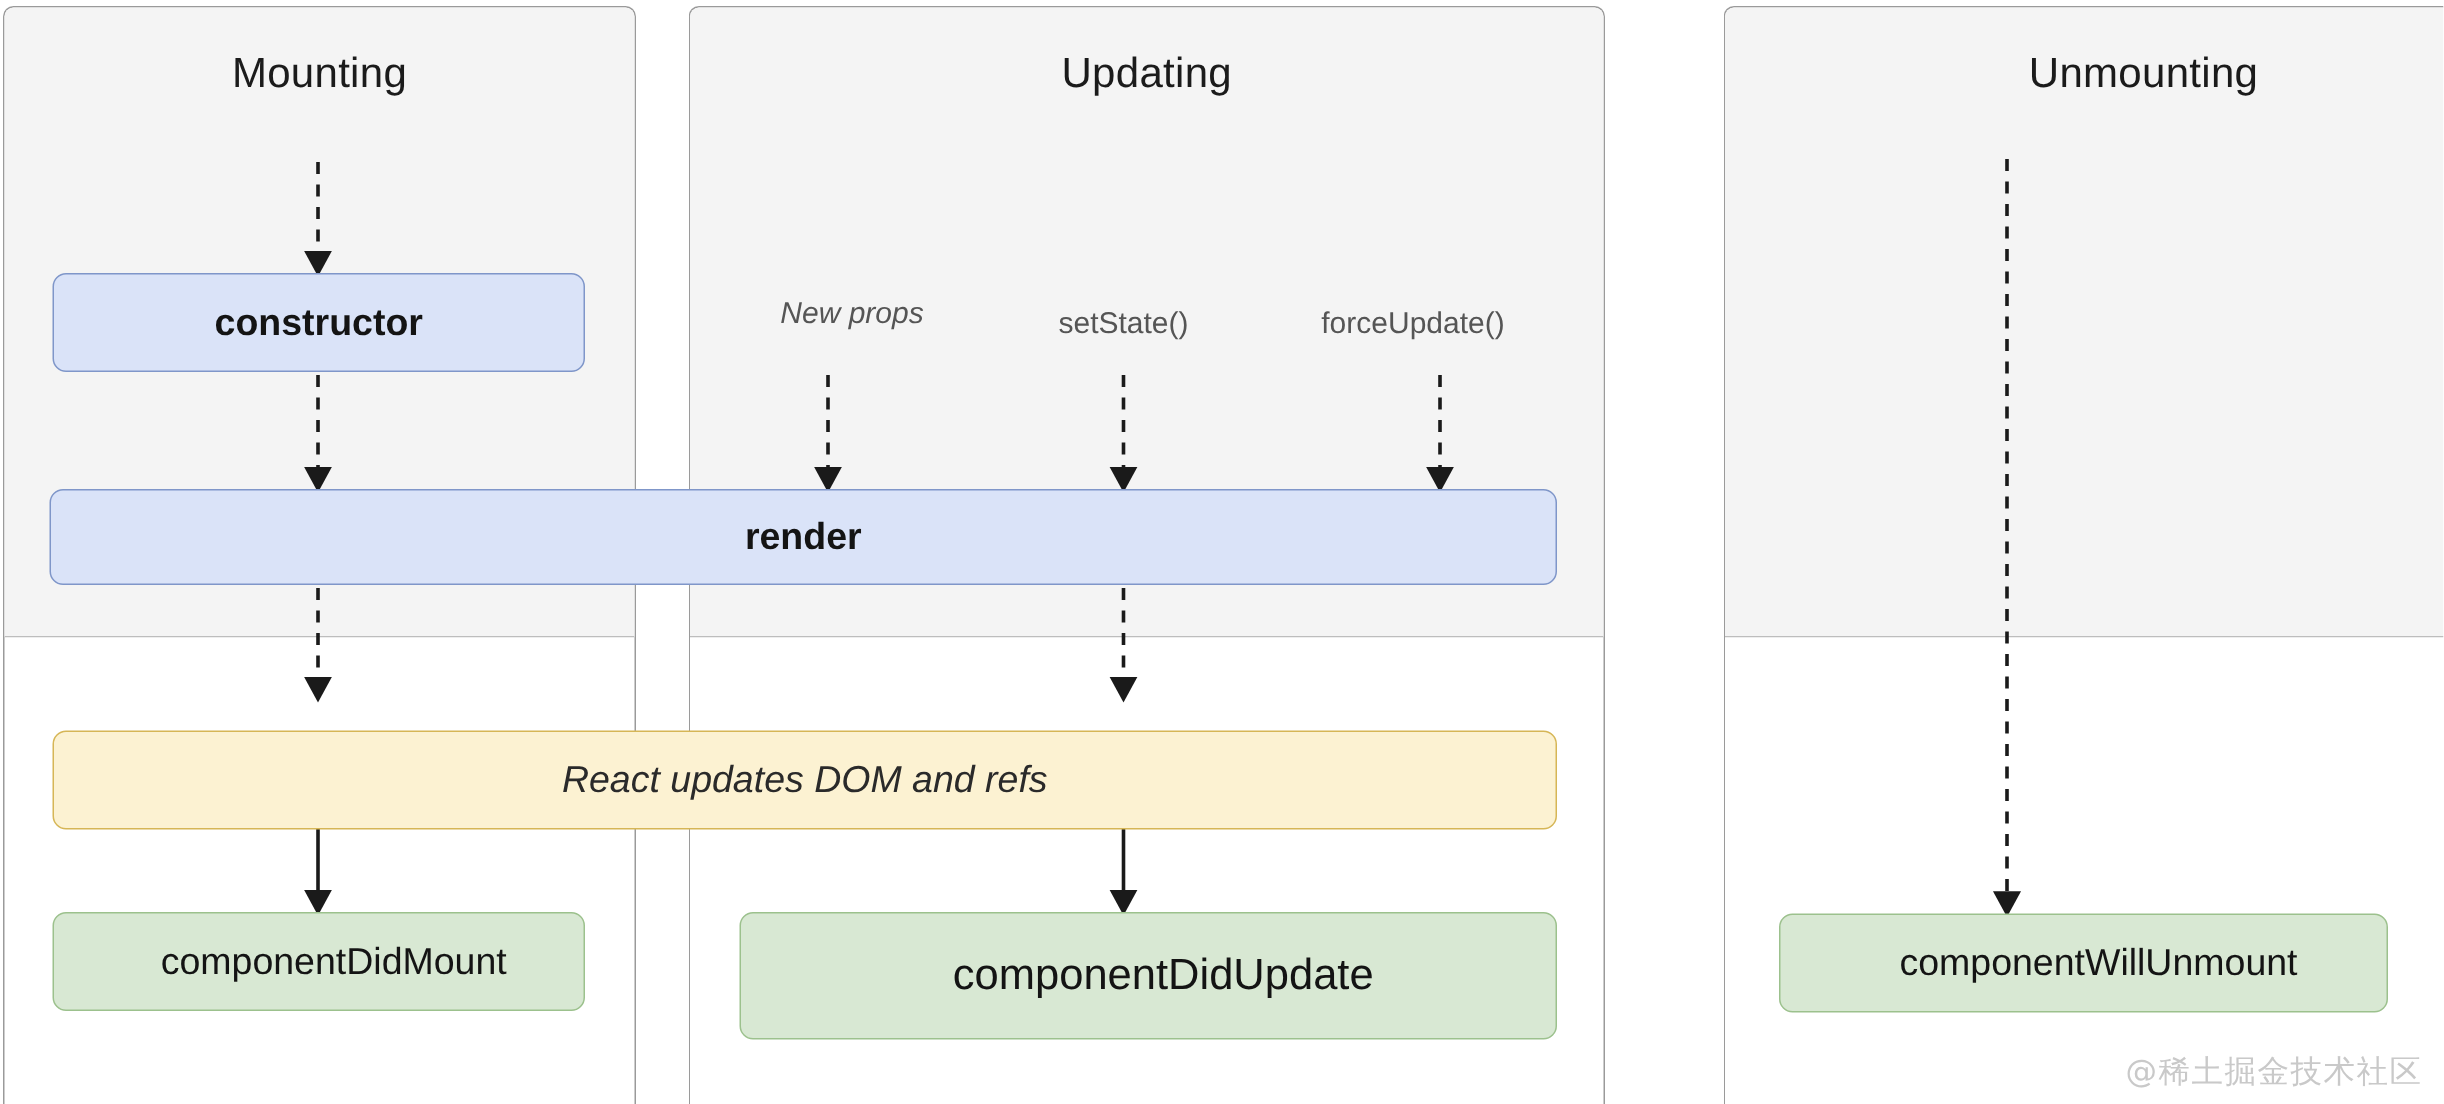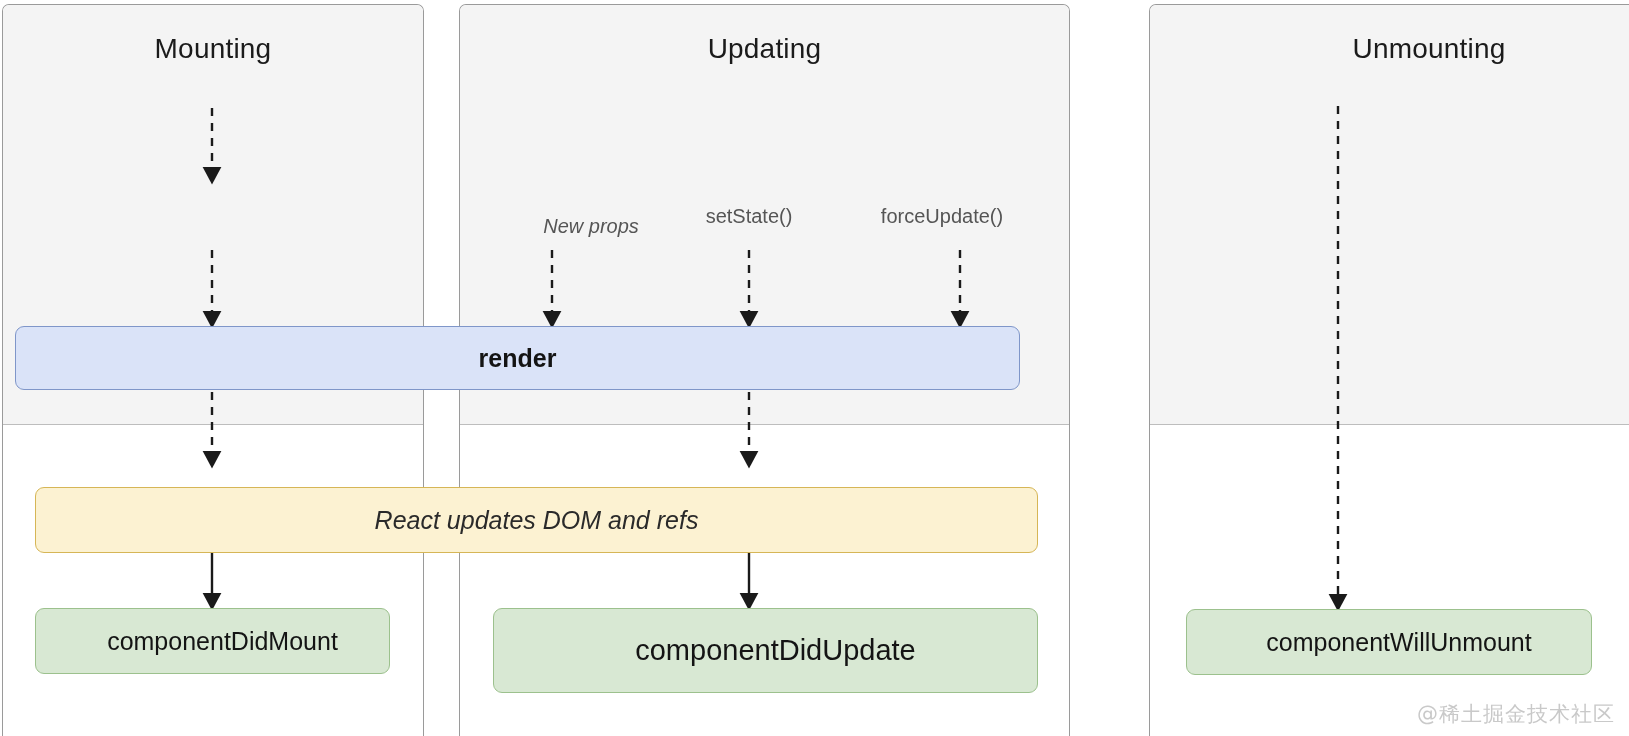--- a/index.html
+++ b/index.html
@@ -91,21 +91,21 @@
     font-weight: normal;
     padding-left: 20px;
   }
 
   
   .box-constructor {
     left: 35px;  top: 182px;  width: 355px; height: 66px;
     font-size: 25px;
   }
   .box-render {
-    left: 15px;  top: 326px;  width: 1005px; height: 64px;
+    left: 33px;  top: 326px;  width: 1005px; height: 64px;
     font-size: 25px;
   }
   .box-dom {
     left: 35px;  top: 466px;  width: 1003px; height: 66px;
     font-size: 25px;
   }
   .box-cdm {
     left: 35px;  top: 608px;  width: 355px; height: 66px;
     font-size: 25px;
   }
@@ -122,21 +122,21 @@
   .trigger-label {
     position: absolute;
     font-size: 20px;
     color: #555555;
     white-space: nowrap;
     transform: translateX(-50%);
     line-height: 1;
   }
   .trigger-label.italic { font-style: italic; }
 
-  .trig-newprops    { left: 568px; top: 216px; margin-left: 23px; }
+  .trig-newprops    { left: 568px; top: 199px; }
   .trig-setstate    { left: 749px; top: 206px; }
   .trig-forceupdate { left: 942px; top: 206px; }
 
   
   #arrow-layer {
     position: absolute;
     left: 0; top: 0;
     width: 1629px;
     height: 736px;
     pointer-events: none;
@@ -201,20 +201,21 @@
       <line x1="960" y1="250" x2="960" y2="314" stroke-dasharray="8,7"></line>
 
       <line x1="749" y1="392" x2="749" y2="454" stroke-dasharray="8,7"></line>
 
       <line x1="749" y1="534" x2="749" y2="596"></line>
 
       <line x1="1338" y1="106" x2="1338" y2="597" stroke-dasharray="8,7"></line>
     </g>
   </svg>
 
+  <div class="lc-box blue box-constructor">constructor</div>
 
   <div class="lc-box blue box-render">render</div>
 
   <div class="lc-box yellow box-dom">React updates DOM and refs</div>
 
   <div class="lc-box green box-cdm">componentDidMount</div>
 
   <div class="lc-box green box-cdu">componentDidUpdate</div>
 
   <div class="lc-box green box-cwu">componentWillUnmount</div>

